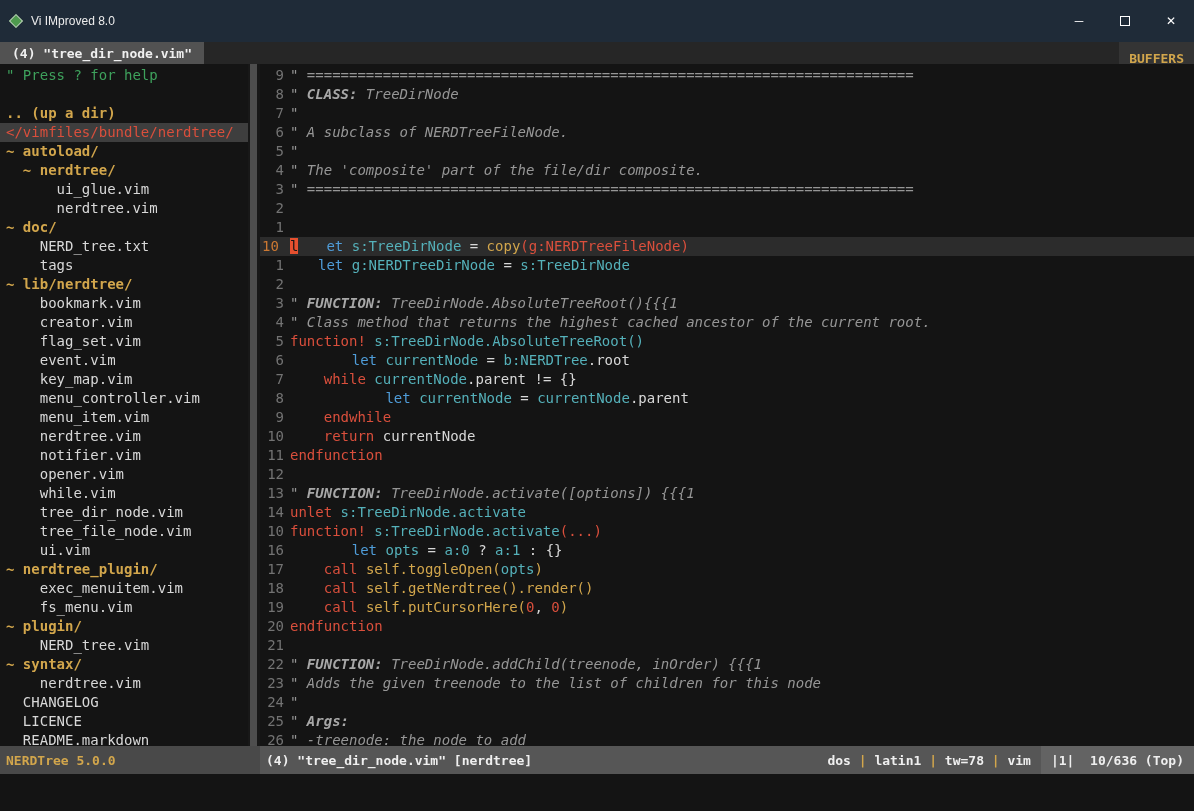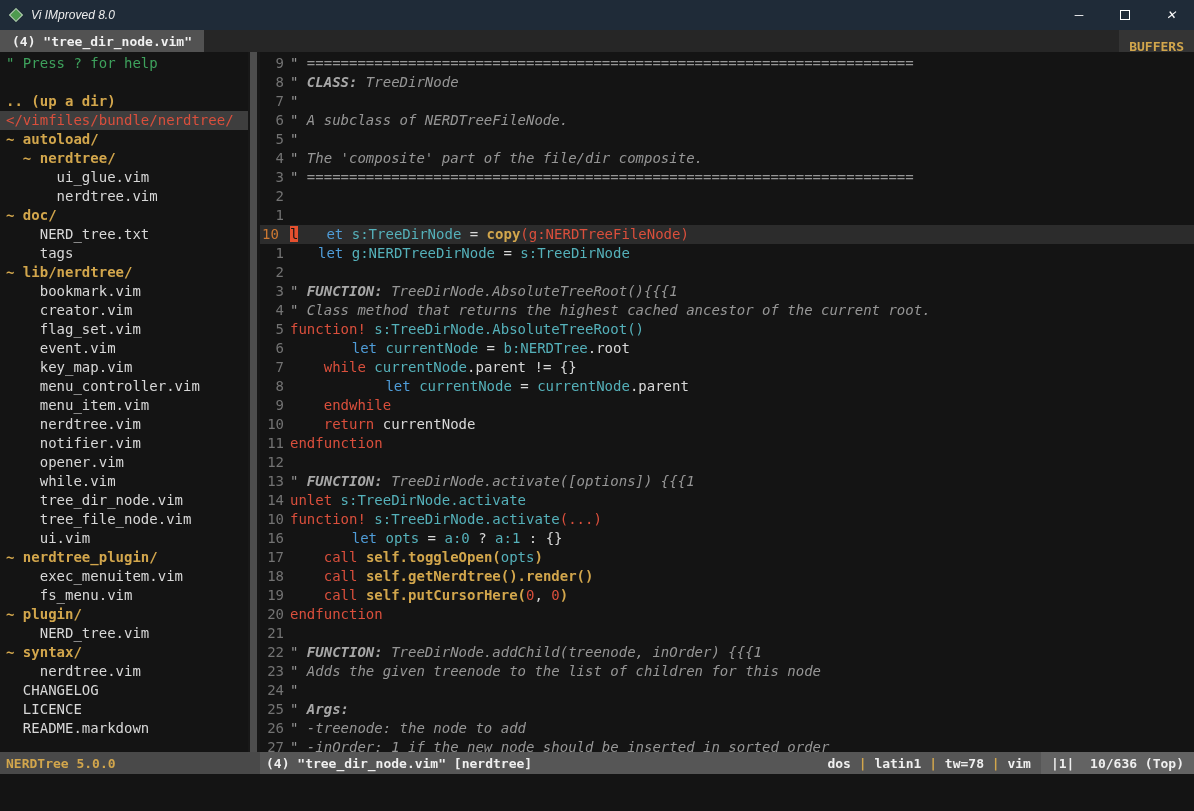--- a/index.html
+++ b/index.html
@@ -1,22 +1,22 @@
 <!DOCTYPE html>
 <html><head>
 <meta charset="utf-8">
 <style>
   * { margin:0; padding:0; box-sizing:border-box; }
   html,body { width:1194px; height:811px; overflow:hidden; background:#141414; }
   .window { width:1194px; height:811px; display:flex; flex-direction:column;
             font-family:"DejaVu Sans Mono", monospace; }
 
   
-  .titlebar { height:30px; background:var(--titlebar,#1f2b38); display:flex; align-items:center;
-              color:#ececec; font-family:"Liberation Sans", sans-serif; font-size:12px; padding-left:9px;font-style:italic; }
+  .titlebar { height:42px; background:var(--titlebar,#1f2b38); display:flex; align-items:center;
+              color:#ececec; font-family:"Liberation Sans", sans-serif; font-size:12px; padding-left:9px; }
   .vim-icon { width:15px; height:15px; display:inline-block; margin-right:7px; position:relative; }
   .vim-diamond { position:absolute; left:2px; top:2px; width:10px; height:10px; background:#4e9a4e;
                  border:1px solid #b9c7b9; transform:rotate(45deg); }
   .win-controls { margin-left:auto; display:flex; height:100%; }
   .win-btn { width:46px; height:100%; display:flex; align-items:center; justify-content:center;
              color:#ffffff; font-size:12px; cursor:default; }
   .max-box { width:10px; height:10px; border:1px solid #ffffff; display:inline-block; }
 
   
   .tabline { height:22px; background:var(--tabline,#262626); display:flex; align-items:stretch; }
@@ -45,25 +45,25 @@
   .lnum { width:24px; text-align:right; color:var(--lnum,#737373); flex-shrink:0; margin-right:6px; }
   .ed-row.cur .lnum { text-align:left; padding-left:2px; color:var(--lnum_cur,#cc7832); }
   .code { flex:1; }
 
   .tok-c  { color:var(--comment,#969696); font-style:italic; }
   .tok-cb { color:#a8a8a8; font-style:italic; font-weight:bold; }
   .tok-k  { color:var(--red,#da4f3c); }
   .tok-b  { color:var(--blue,#4f9cd8);padding-left:28px; }
   .tok-i  { color:var(--cyan,#55b1ba); }
   .tok-w  { color:var(--fg,#d8d8d8); }
-  .tok-f  { color:var(--gold,#d2a64c); font-weight:bold;margin-top:38px; }
+  .tok-f  { color:var(--gold,#d2a64c); font-weight:normal;margin-top:38px; }
   .tok-cur0 { background:var(--cursor_bg,#e5502f); color:#141414; }
 
   
-  .statusline { height:22px; display:flex; align-items:stretch; background:var(--status,#565656);
+  .statusline { height:28px; display:flex; align-items:stretch; background:var(--status,#565656);
                 font-size:13px; font-weight:bold; color:#efefef;border-radius:6px; }
   .st-nerdtree { width:260px; background:#494949; color:var(--gold,#d2a64c); display:flex;
                  align-items:center; padding-left:6px; flex-shrink:0; }
   .st-main { flex:1; display:flex; align-items:center; padding-left:6px; white-space:pre; }
   .st-flags { display:flex; align-items:center; white-space:pre; padding:8px 10px; }
   .st-sep { color:var(--gold,#d2a64c); }
   .st-pos { background:#636363; display:flex; align-items:center; padding:0 10px; white-space:pre; }
 
   .cmdline { height:37px; background:var(--bg,#141414); }
 </style>

